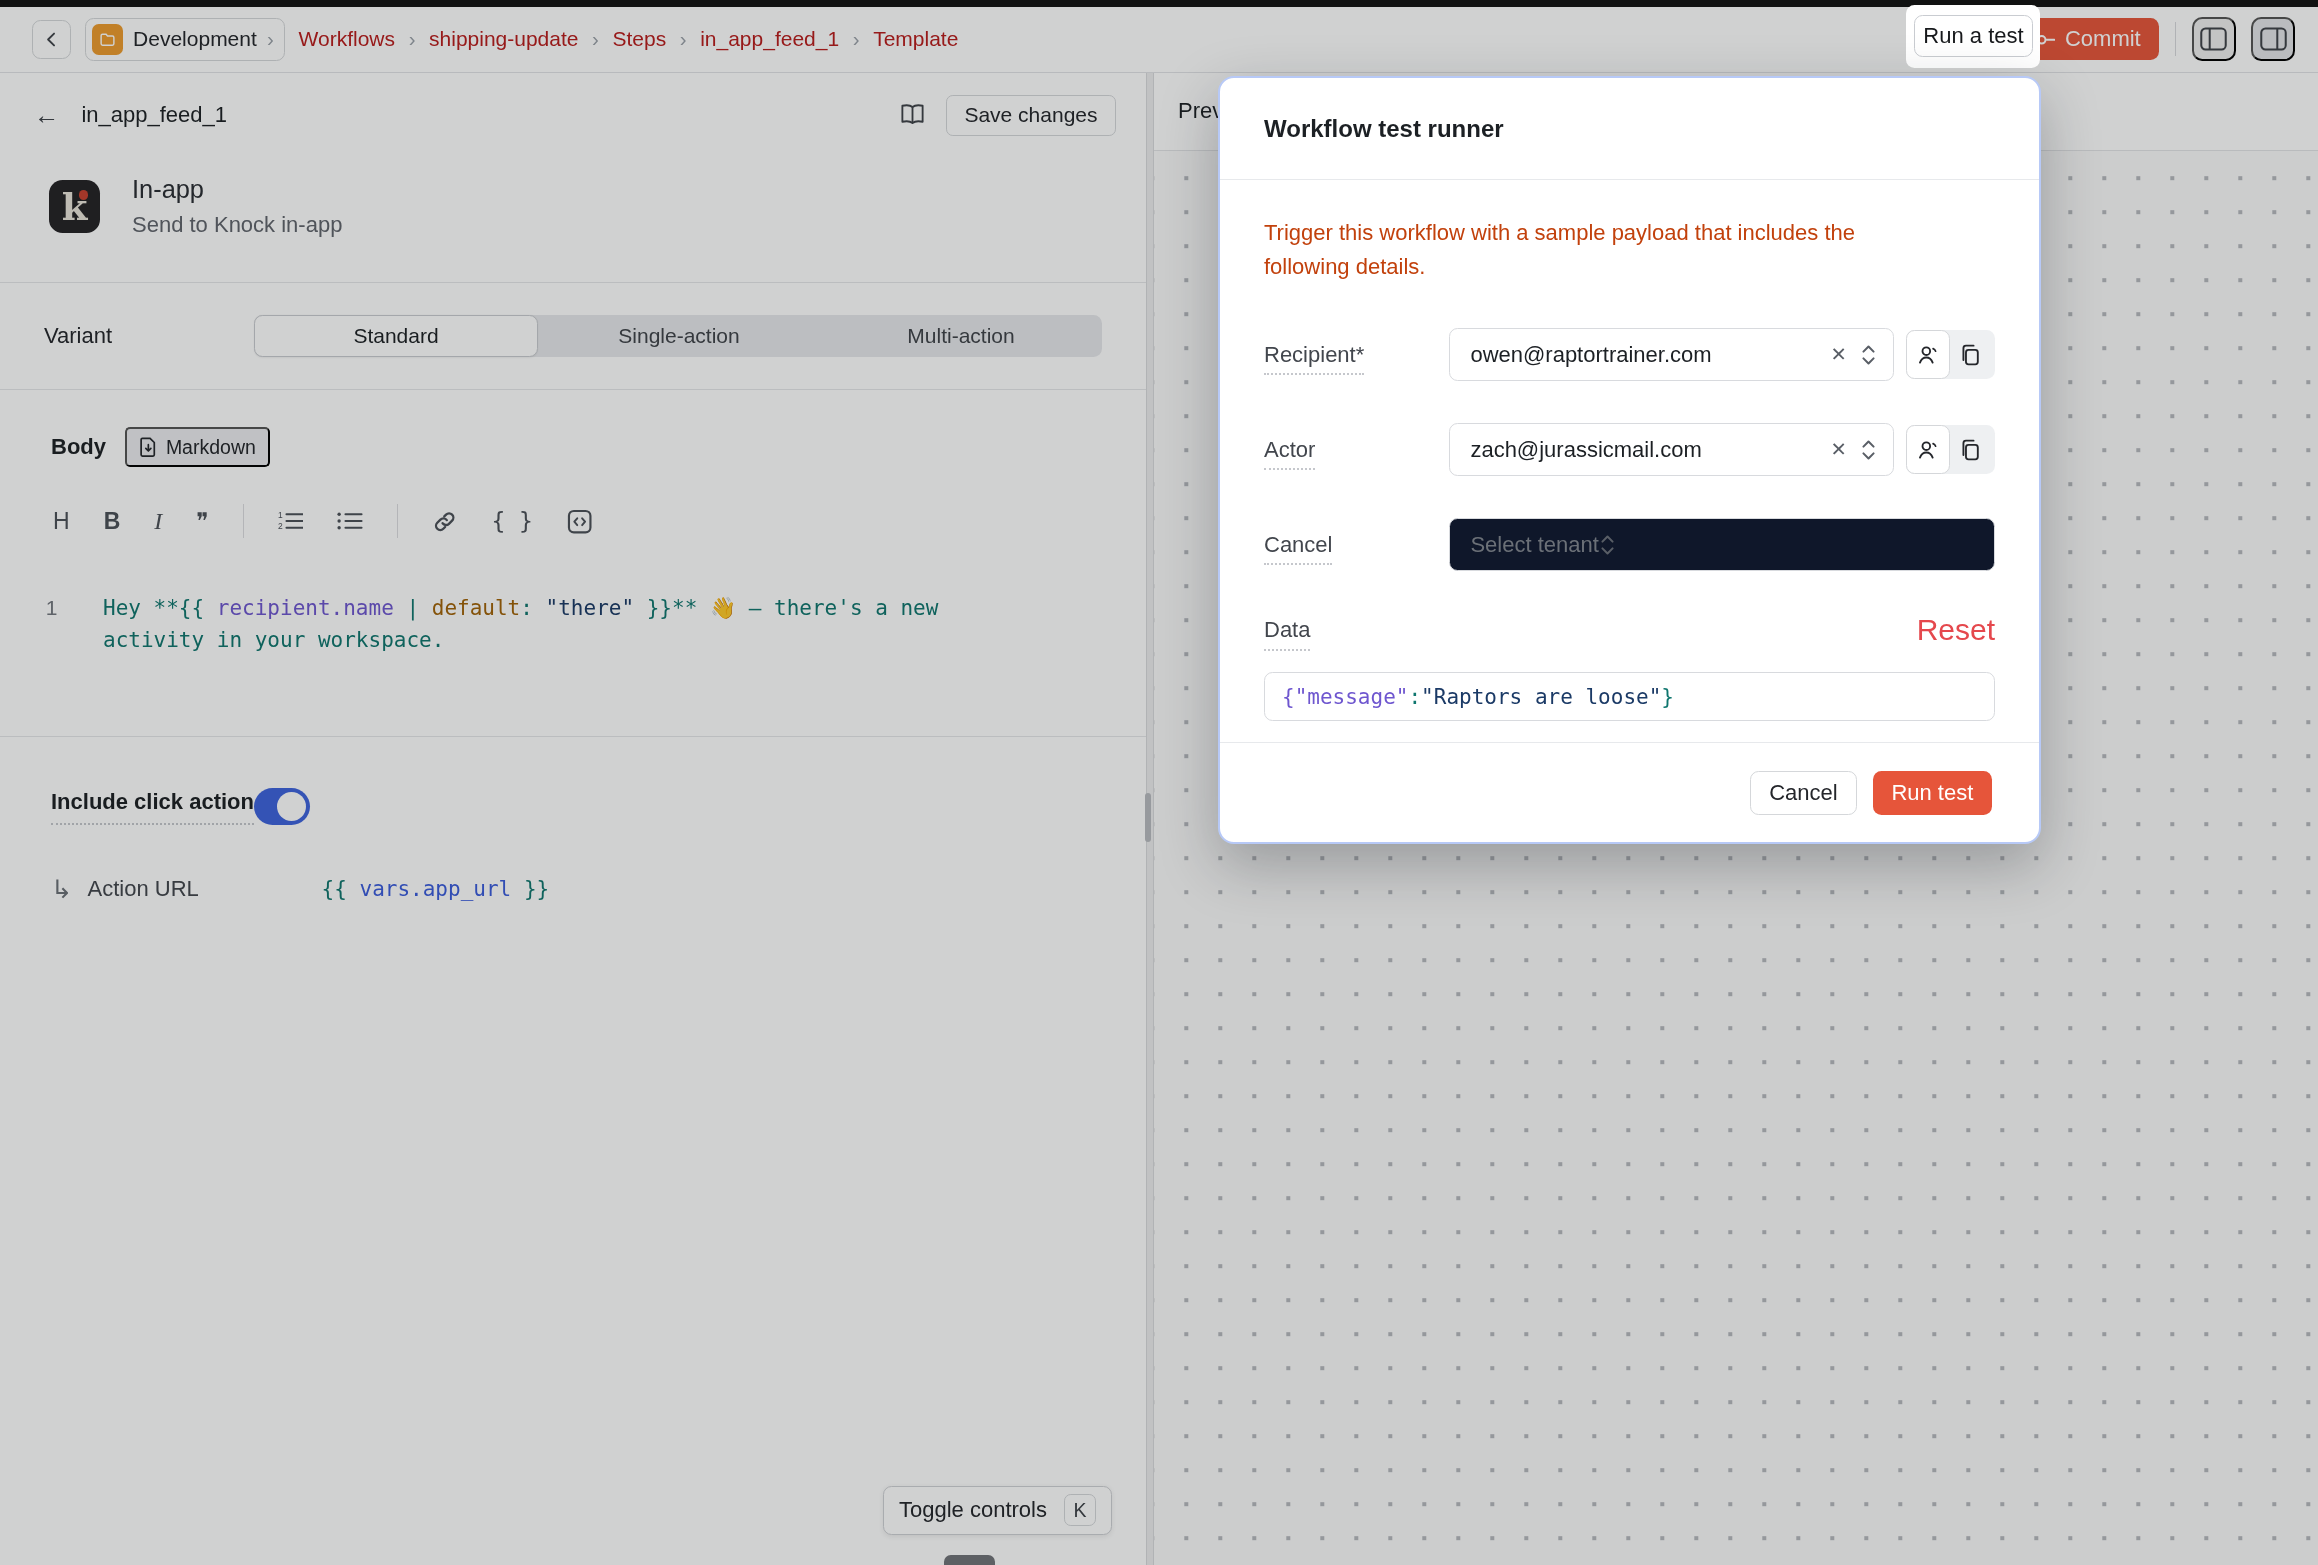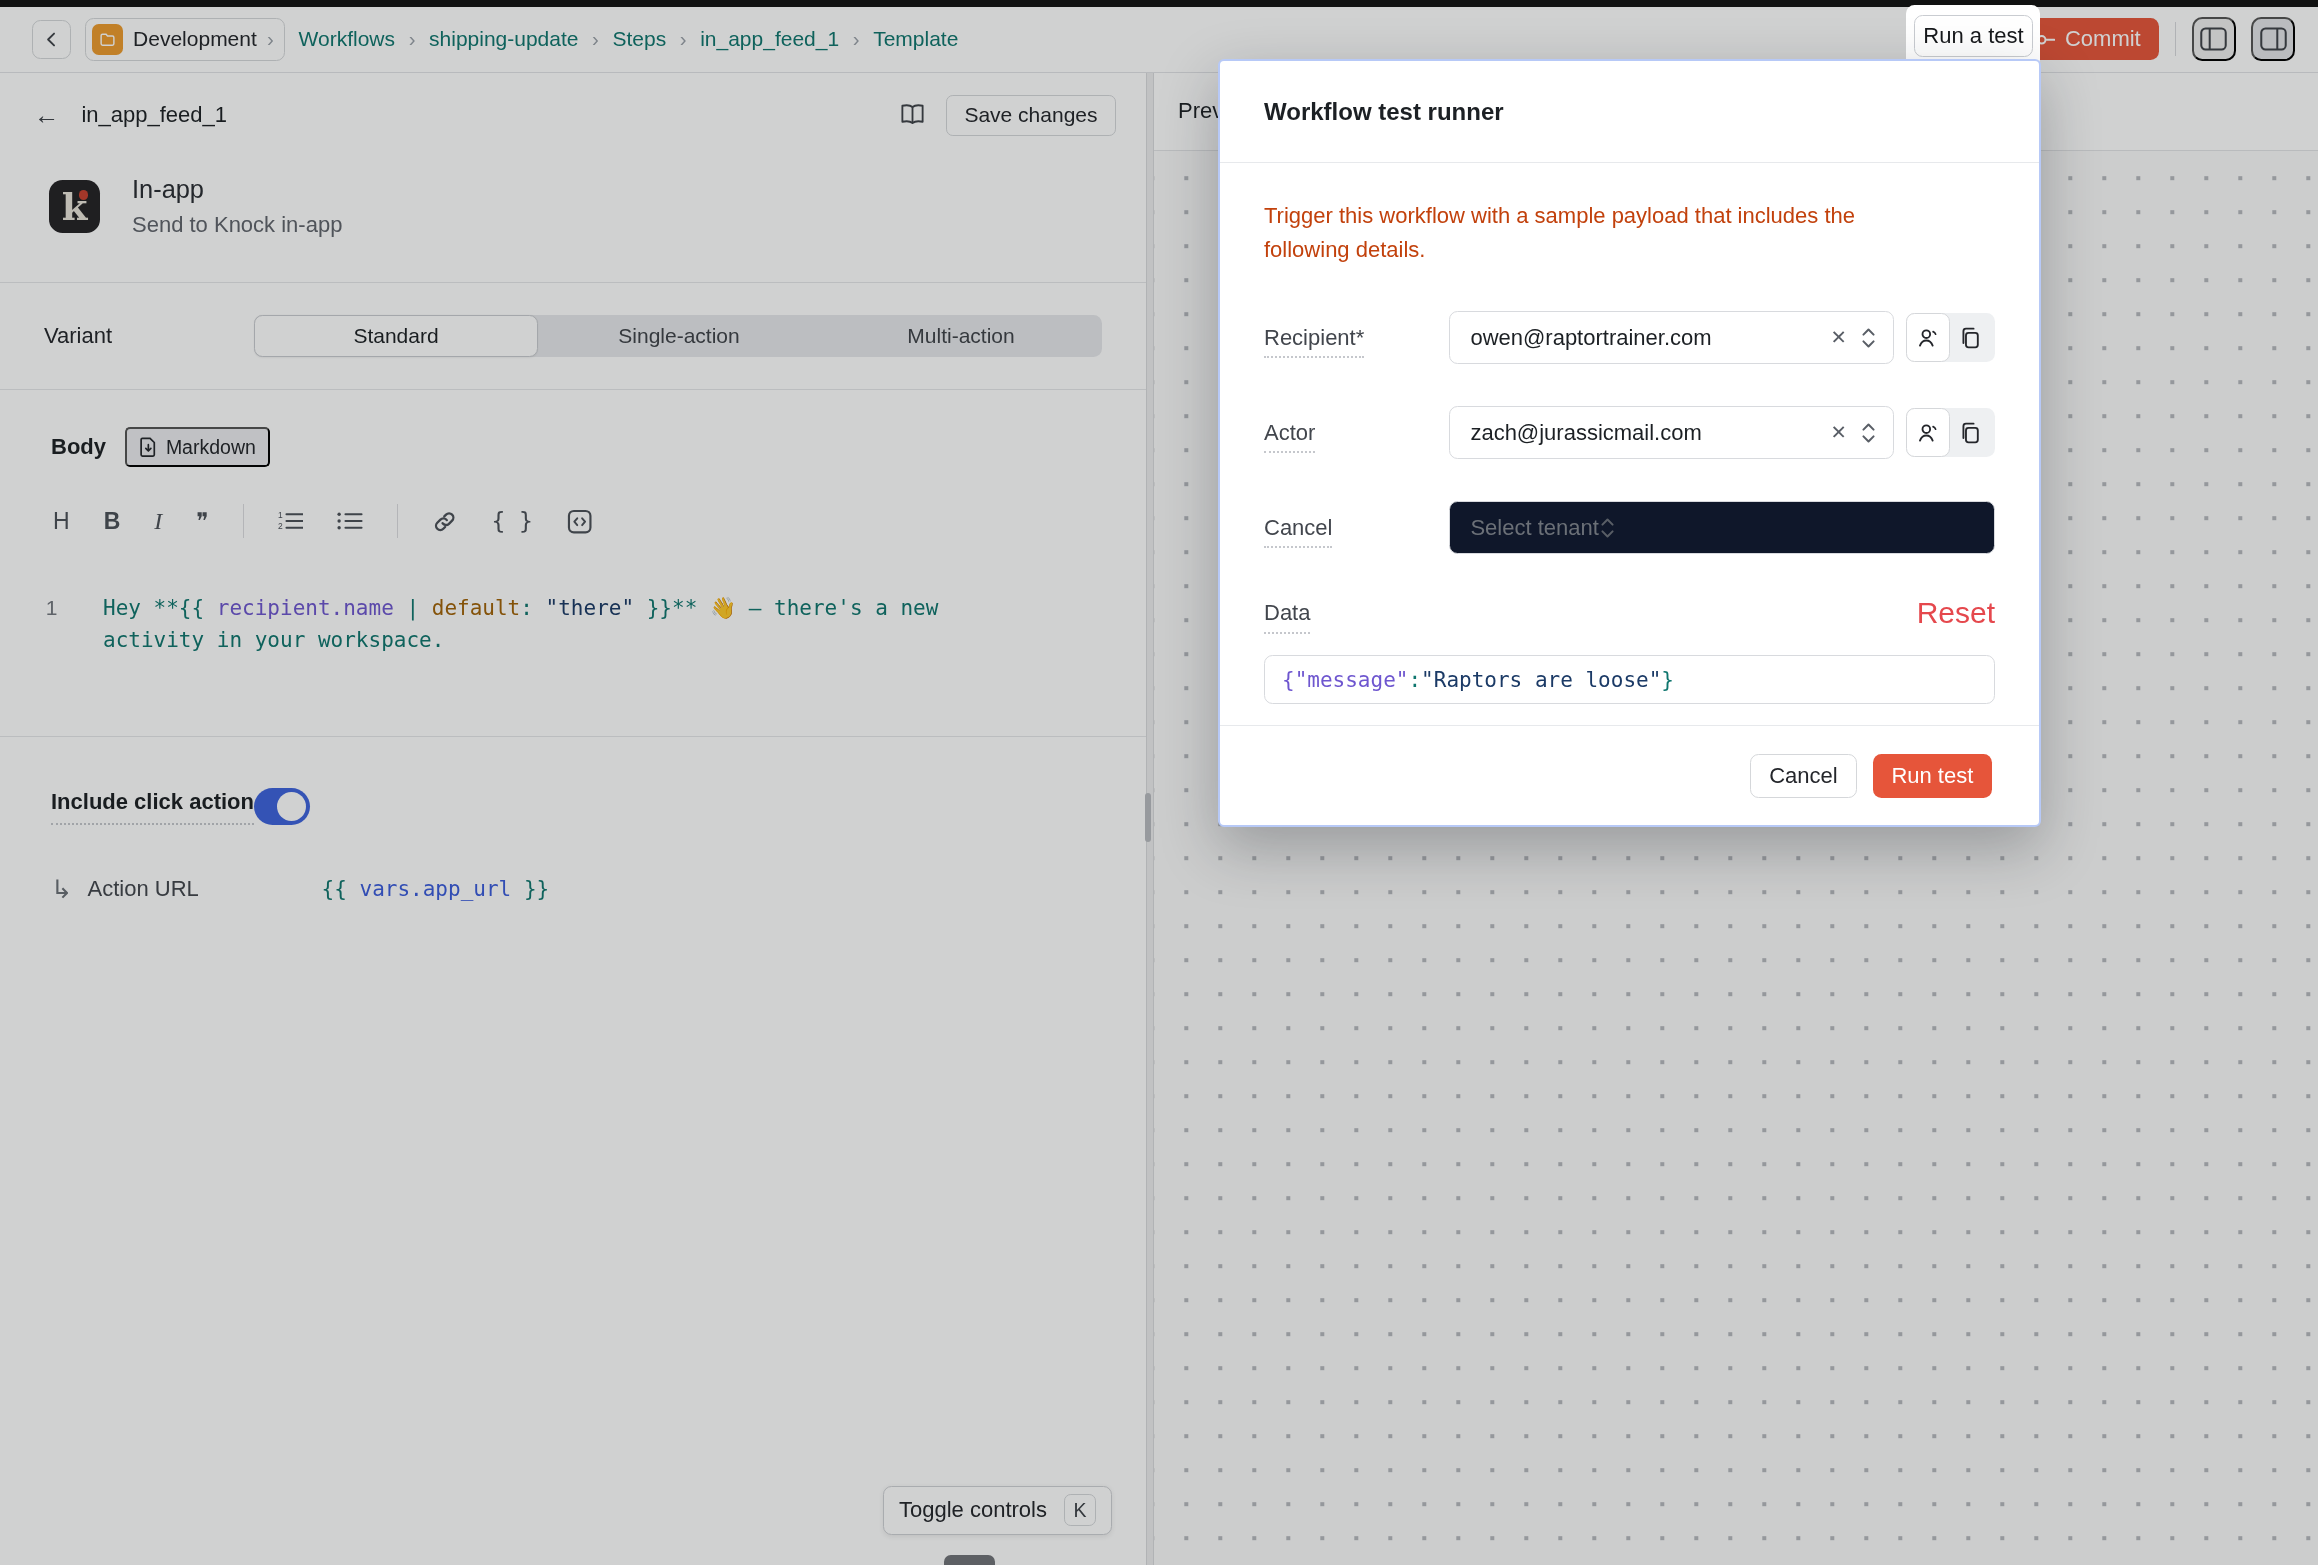--- a/index.html
+++ b/index.html
@@ -27,21 +27,21 @@
   }
   .env-chip {
     display:flex; align-items:center; gap:10.2px; border:1.3px solid #d5d7da;
     border-radius:8.5px; padding:5.1px 10.2px 5.1px 6.8px; background:#fff;
   }
   .env-folder {
     width:30.5px; height:30.5px; border-radius:6.8px; background:var(--env-orange);
     display:flex; align-items:center; justify-content:center;
   }
   .crumb-sep { color:#9aa0a8; font-size:20.4px; }
-  .crumb { color:#0f766e; }
+  .crumb { color:#b91c1c; }
   .topbar-right { display:flex; align-items:center; gap:15.3px; }
   .run-test-spacer { width:142px; }
   .btn-commit {
     display:flex; align-items:center; gap:10.2px; background:var(--accent);
     color:#fff; font-size:22px; font-weight:500; border:none; border-radius:8.5px;
     height:42px; padding:0 18.7px; cursor:pointer;
   }
   .vdivider { width:1.7px; height:34px; background:#d7d9dc; }
   .panel-toggle { width:44px; height:44px; border-radius:10.2px; display:flex; align-items:center; justify-content:center; cursor:pointer; }
   .panel-toggle.active { background:#e4e5e9; }
@@ -144,22 +144,22 @@
   
   .run-test-halo { position:fixed; left:1906px; top:5.1px; width:134px; height:63px; background:#fff; border-radius:8.5px; z-index:90; }
   .btn-run-a-test {
     position:fixed; left:1914px; top:15.3px; width:119px; height:42px;
     background:#fff; border:1.3px solid #c9ccd1; border-radius:8.5px;
     font-size:22px; color:#17191c; cursor:pointer; z-index:95;
   }
 
   
   .modal {
-    position:fixed; left:1218px; top:59px; width:823px; height:768px;
-    background:#fff; border:2.1px solid #b7c9f7; border-radius:6px;
+    position:fixed; left:1218px; top:76px; width:823px; height:768px;
+    background:#fff; border:2.1px solid #b7c9f7; border-radius:16px;
     box-shadow:0 20.4px 59px rgba(20,24,34,.28); z-index:100;
     display:flex; flex-direction:column;
   }
   .modal-header { padding:0 44px; height:102px; display:flex; align-items:center; border-bottom:0.8px solid #e7e9ec; flex-shrink:0; }
   .modal-title { font-size:24px; font-weight:600; color:#1c2024; }
   .modal-body { padding:36px 44px 0 44px; flex:1; }
   .modal-desc { font-size:22px; line-height:34px; color:#c2410c; max-width:670px; margin-bottom:44px; }
   .field-row { display:flex; align-items:center; margin-bottom:42px; }
   .field-label { width:185px; flex-shrink:0; font-size:22px; color:#42464d; }
   .field-label span { border-bottom:2.1px dotted #c5c7cc; padding-bottom:6.8px; }

